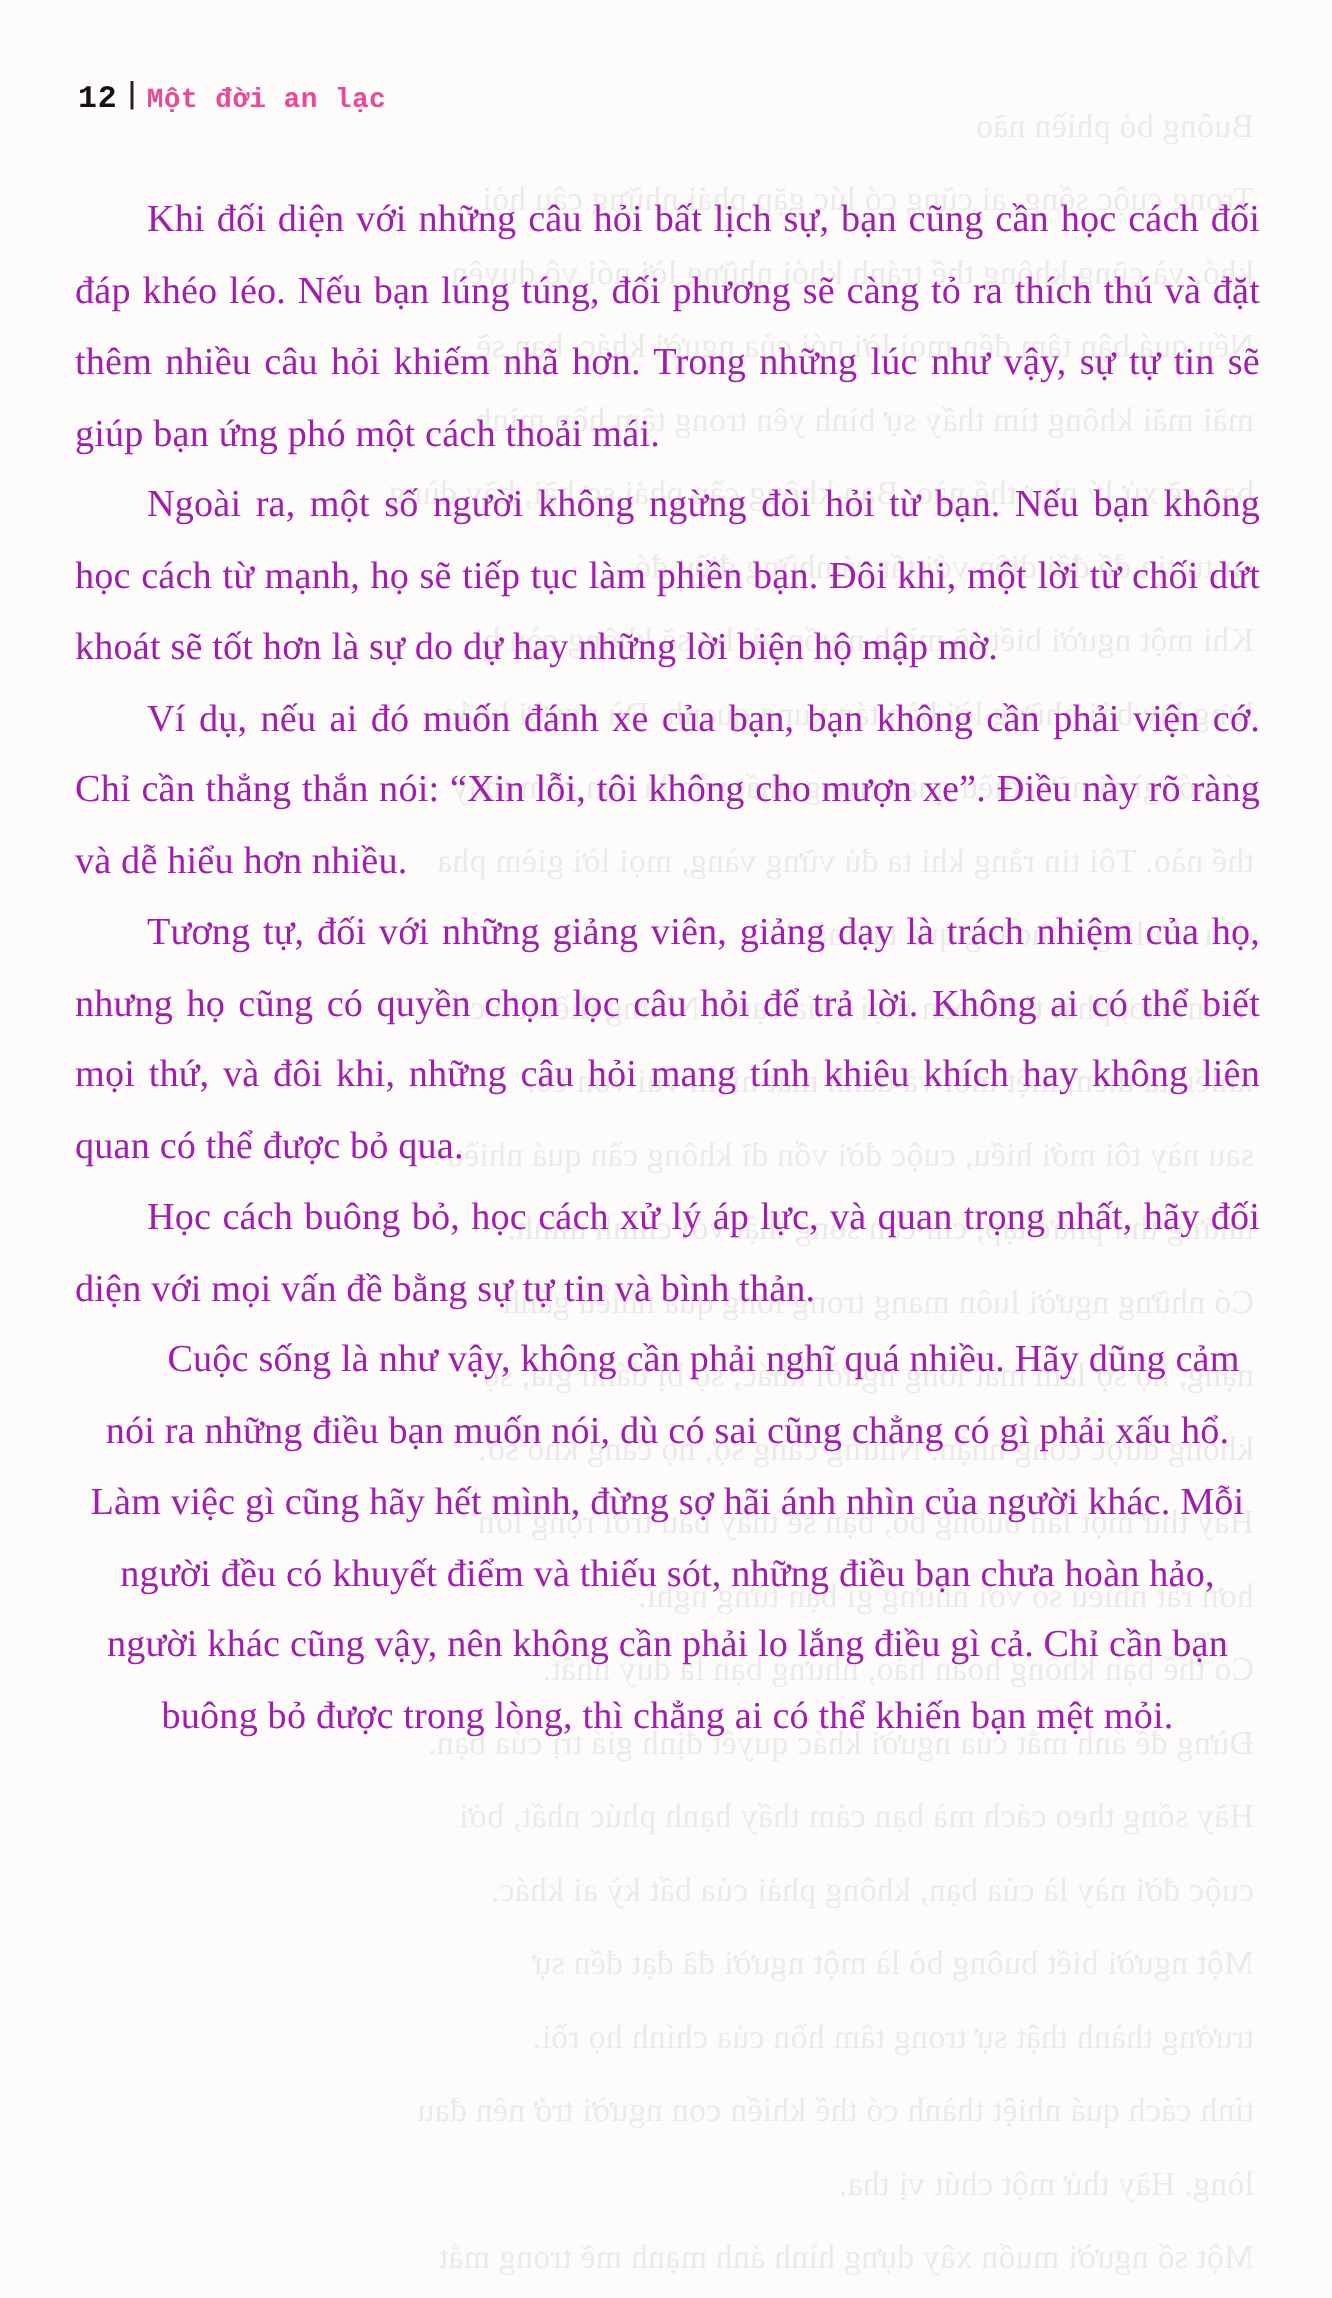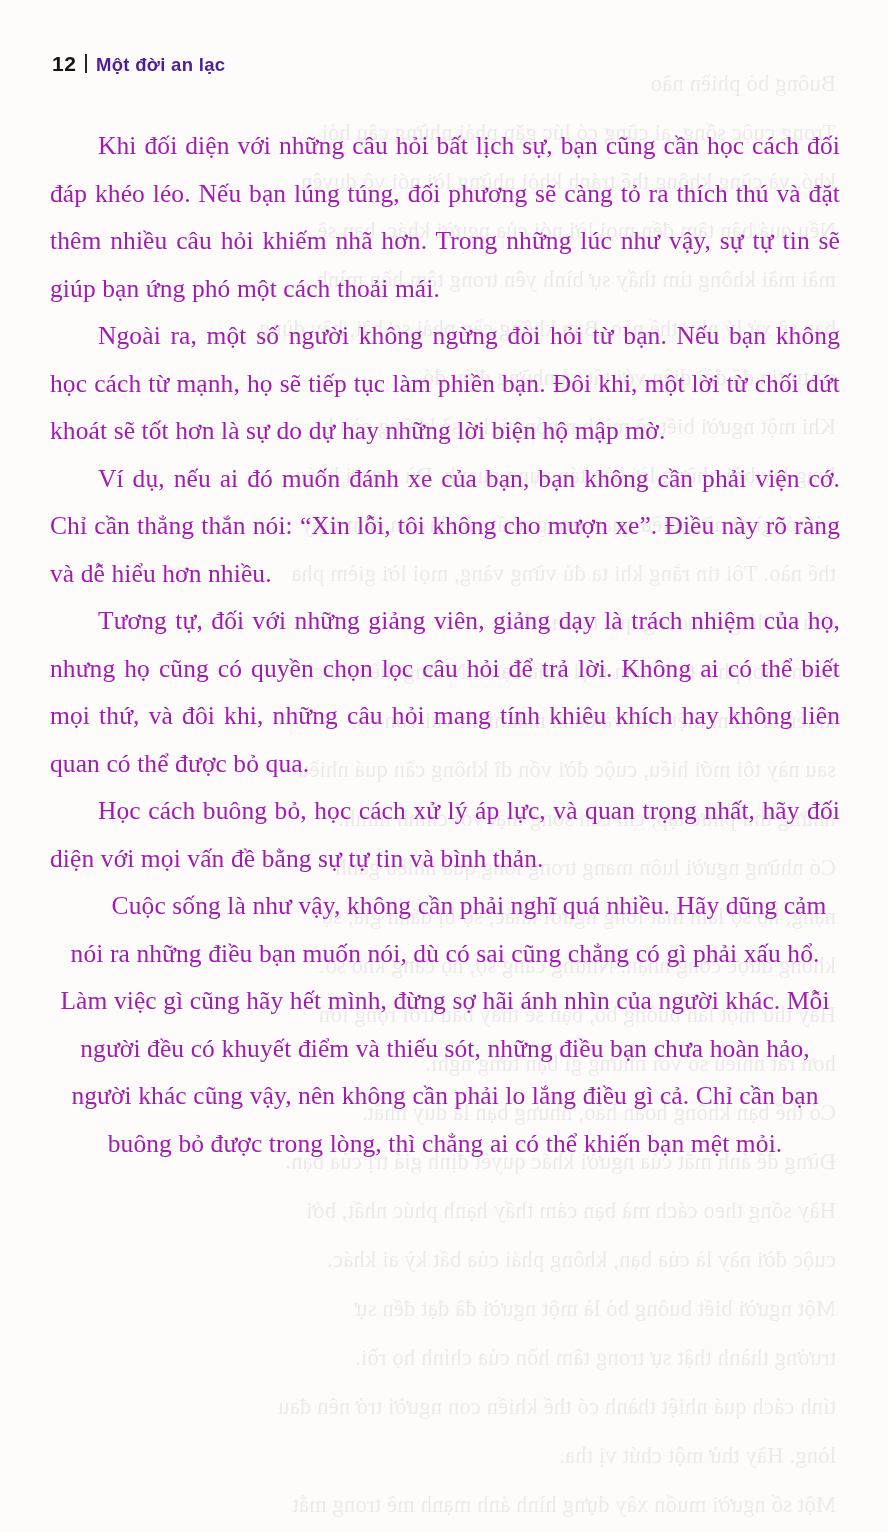--- a/index.html
+++ b/index.html
@@ -49,41 +49,41 @@
     padding: 0;
   }
 
   .header {
     position: absolute;
     top: 52px;
     left: 52px;
     display: flex;
     align-items: baseline;
     gap: 9px;
-    font-family: Liberation Sans, sans-serif;
+    font-family: Liberation Mono, monospace;
   }
   .folio {
     font-size: 21px;
     font-weight: bold;
     color: #171014;
     letter-spacing: 0.5px;
   }
   .rule {
     display: inline-block;
     width: 1.6px;
     height: 19px;
     background: #2a2025;
     position: relative;
     top: 2px;
   }
   .running-title {
     font-size: 18.5px;
     font-weight: bold;
     letter-spacing: 0.3px;
-    color: #4c1d95;
+    color: #ec4899;
   }
 
   .body-text {
     position: absolute;
     top: 122px;
     left: 50px;
     width: 790px;
     font-size: 25.5px;
     line-height: 47.5px;
     text-align: justify;

